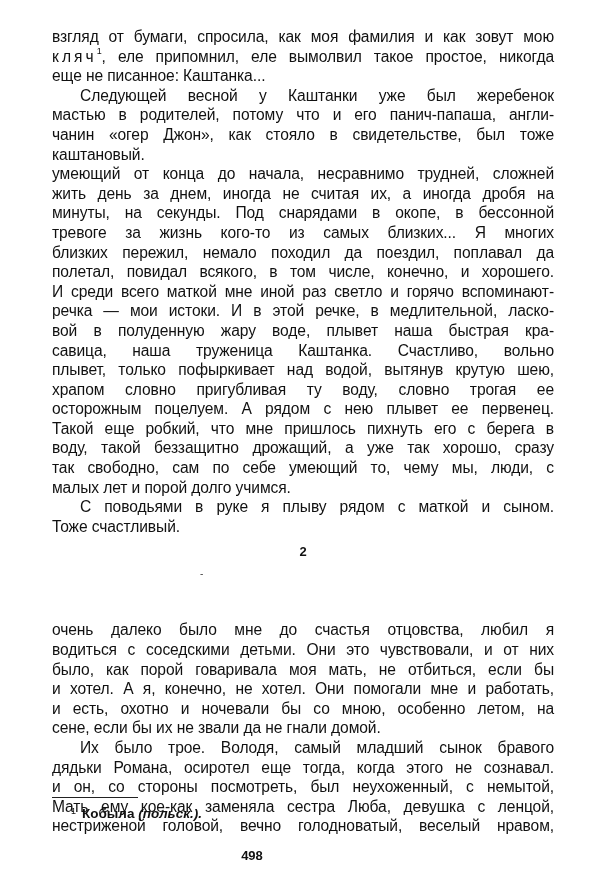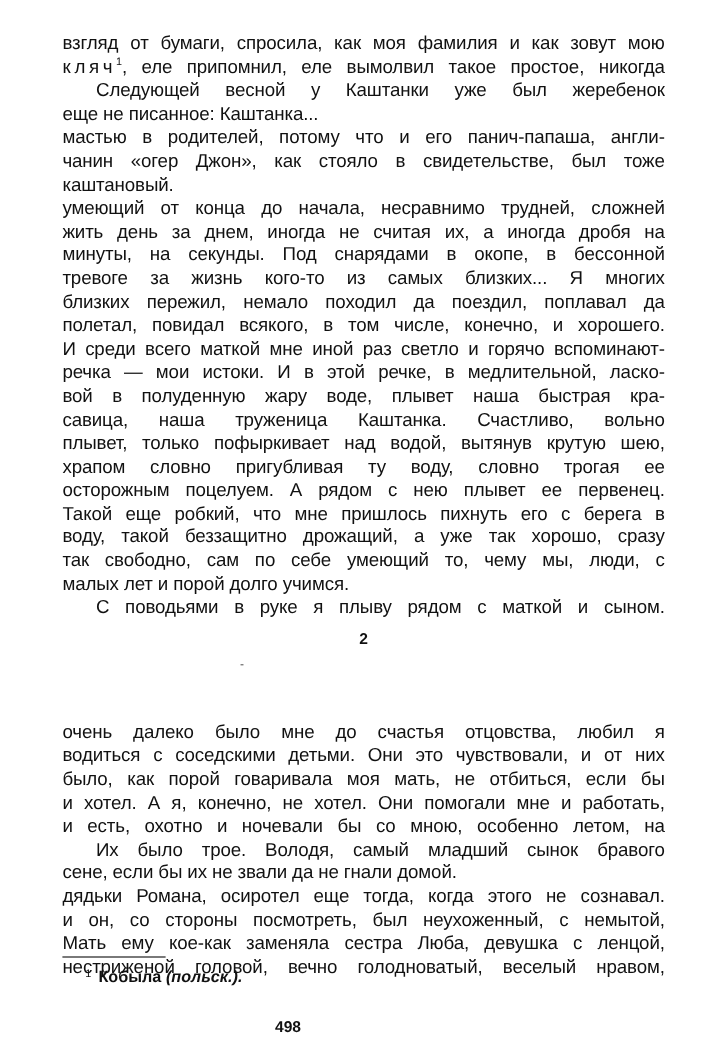--- a/index.html
+++ b/index.html
@@ -73,43 +73,43 @@
     font-size: 9px;
     vertical-align: top;
     margin-right: 6px;
   }
   .footnote .ital {
     font-style: italic;
     font-weight: bold;
   }
   .page-number {
     position: absolute;
-    left: 0;
+    left: 12px;
     width: 480px;
     top: 848px;
     text-align: center;
     font-weight: bold;
     font-size: 13px;
   }
   sup.fn {
     font-size: 9px;
     vertical-align: top;
     line-height: 1;
   }
 </style>
 </head>
 <body>
 
 <div class="page">
 
   <span class="line">взгляд от бумаги, спросила, как моя фамилия и как зовут мою</span>
   <span class="line"><span class="spaced">кляч</span><sup class="fn">1</sup><span>, еле припомнил, еле вымолвил такое простое, никогда</span></span>
+  <span class="line last">еще не писанное: Каштанка...</span>
+
   <span class="line indent">Следующей весной у Каштанки уже был жеребенок</span>
-
-  <span class="line last">еще не писанное: Каштанка...</span>
   <span class="line">мастью в родителей, потому что и его панич-папаша, англи-</span>
   <span class="line">чанин «огер Джон», как стояло в свидетельстве, был тоже</span>
   <span class="line last">каштановый.</span>
 
   <span class="line">умеющий от конца до начала, несравнимо трудней, сложней</span>
   <span class="line">жить день за днем, иногда не считая их, а иногда дробя на</span>
   <span class="line">минуты, на секунды. Под снарядами в окопе, в бессонной</span>
   <span class="line">тревоге за жизнь кого-то из самых близких... Я многих</span>
   <span class="line">близких пережил, немало походил да поездил, поплавал да</span>
   <span class="line">полетал, повидал всякого, в том числе, конечно, и хорошего.</span>
@@ -119,34 +119,35 @@
   <span class="line">савица, наша труженица Каштанка. Счастливо, вольно</span>
   <span class="line">плывет, только пофыркивает над водой, вытянув крутую шею,</span>
   <span class="line">храпом словно пригубливая ту воду, словно трогая ее</span>
   <span class="line">осторожным поцелуем. А рядом с нею плывет ее первенец.</span>
   <span class="line">Такой еще робкий, что мне пришлось пихнуть его с берега в</span>
   <span class="line">воду, такой беззащитно дрожащий, а уже так хорошо, сразу</span>
   <span class="line">так свободно, сам по себе умеющий то, чему мы, люди, с</span>
   <span class="line last">малых лет и порой долго учимся.</span>
 
   <span class="line indent">С поводьями в руке я плыву рядом с маткой и сыном.</span>
+  <span class="line last">Тоже счастливый.</span>
 
   <div style="position:relative; height:84px;">
     <div class="section-num" style="top:8px;">2</div>
     <div class="speck" style="left:148px; top:32px;">-</div>
   </div>
 
   <span class="line">очень далеко было мне до счастья отцовства, любил я</span>
   <span class="line">водиться с соседскими детьми. Они это чувствовали, и от них</span>
   <span class="line">было, как порой говаривала моя мать, не отбиться, если бы</span>
   <span class="line">и хотел. А я, конечно, не хотел. Они помогали мне и работать,</span>
   <span class="line">и есть, охотно и ночевали бы со мною, особенно летом, на</span>
+  <span class="line last">сене, если бы их не звали да не гнали домой.</span>
+
   <span class="line indent">Их было трое. Володя, самый младший сынок бравого</span>
-
-  <span class="line last">сене, если бы их не звали да не гнали домой.</span>
   <span class="line">дядьки Романа, осиротел еще тогда, когда этого не сознавал.</span>
   <span class="line">и он, со стороны посмотреть, был неухоженный, с немытой,</span>
   <span class="line">Мать ему кое-как заменяла сестра Люба, девушка с ленцой,</span>
   <span class="line">нестриженой головой, вечно голодноватый, веселый нравом,</span>
 </div>
 
 <div class="rule"></div>
 
 <div class="footnote">
   <span class="mark">1</span><span style="font-weight:bold;">Кобыла</span>

